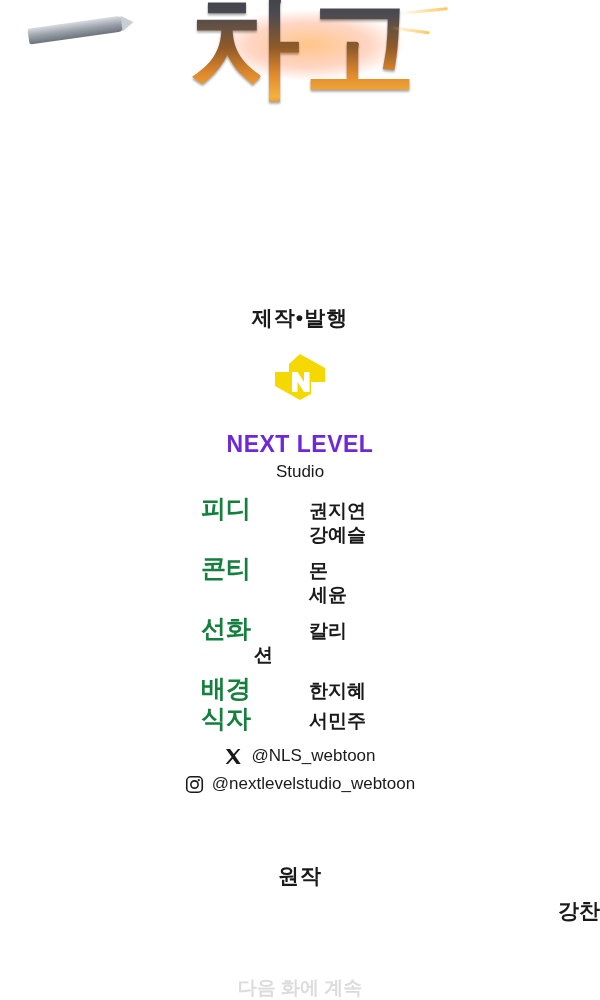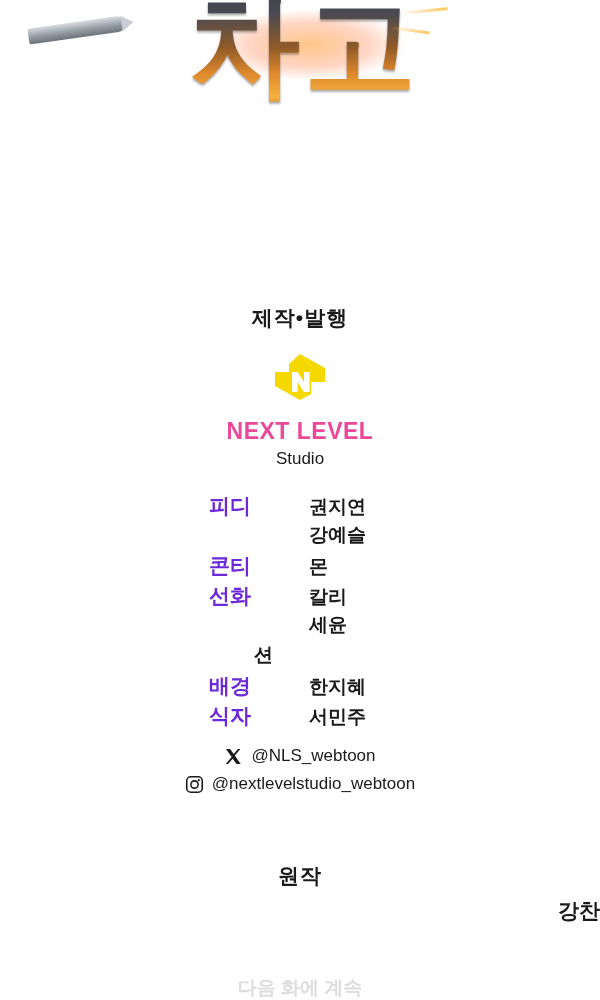--- a/index.html
+++ b/index.html
@@ -115,25 +115,25 @@
     width: 600px;
     text-align: center;
   }
   .brand-mark {
     width: 58px;
     height: 58px;
     margin: 0 auto;
     position: relative;
   }
   .brand-name {
-    margin-top: 8px;
+    margin-top: 21px;
     font-size: 23px;
     font-weight: bold;
     letter-spacing: 0.5px;
-    color: #ec4899;
+    color: #6d28d9;
   }
   .brand-sub {
     margin-top: 4px;
     font-size: 17px;
     color: #1a1a1a;
   }
 
   .role-list {
     position: absolute;
     top: 492px;
@@ -142,23 +142,23 @@
   .role-row {
     display: flex;
     justify-content: center;
     align-items: baseline;
     height: 30px;
   }
   .role-label {
     width: 100px;
     text-align: right;
     padding-right: 10px;
-    font-size: 21px;
-    font-weight: bold;
-    color: #6d28d9;
+    font-size: 25px;
+    font-weight: bold;
+    color: #15803d;
   }
   .role-value {
     width: 140px;
     text-align: left;
     font-size: 19px;
     font-weight: bold;
     color: #1a1a1a;
     margin-left: 48px;
   }
 
@@ -244,26 +244,26 @@
     </div>
     <div class="role-row">
       <div class="role-label"></div>
       <div class="role-value">강예슬</div>
     </div>
     <div class="role-row">
       <div class="role-label">콘티</div>
       <div class="role-value">몬</div>
     </div>
     <div class="role-row">
+      <div class="role-label"></div>
+      <div class="role-value">세윤</div>
+    </div>
+    <div class="role-row">
       <div class="role-label">선화</div>
       <div class="role-value">칼리</div>
-    </div>
-    <div class="role-row">
-      <div class="role-label"></div>
-      <div class="role-value">세윤</div>
     </div>
     <div class="role-row">
       <div class="role-value">션</div>
     </div>
     <div class="role-row">
       <div class="role-label">배경</div>
       <div class="role-value">한지혜</div>
     </div>
     <div class="role-row">
       <div class="role-label">식자</div>

